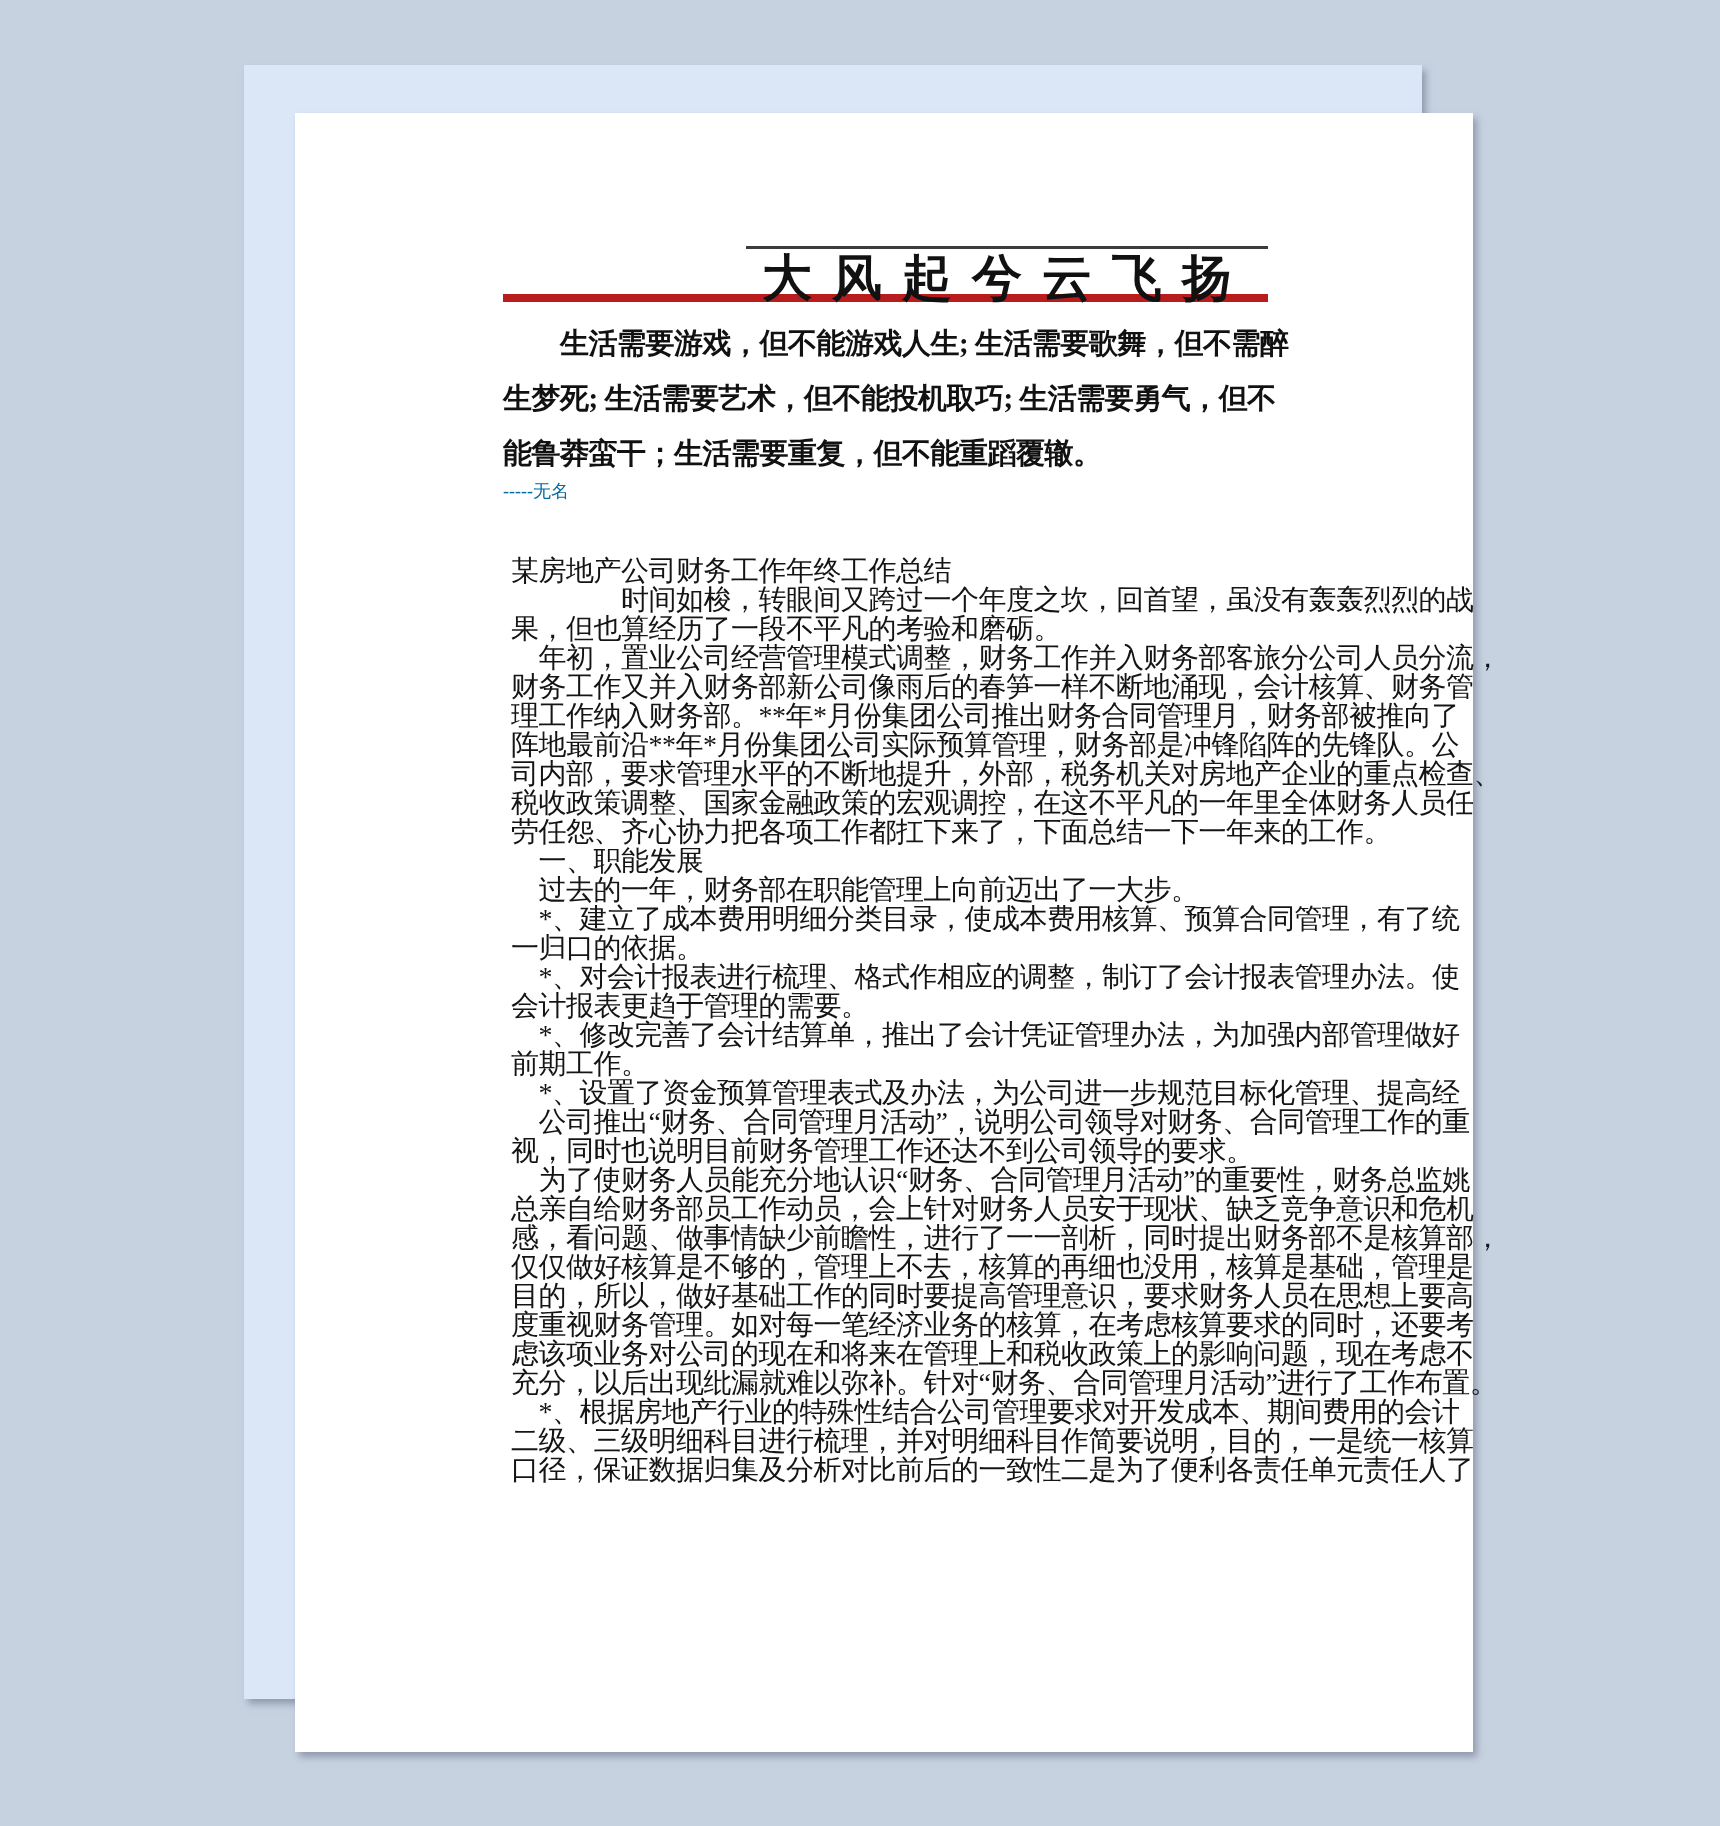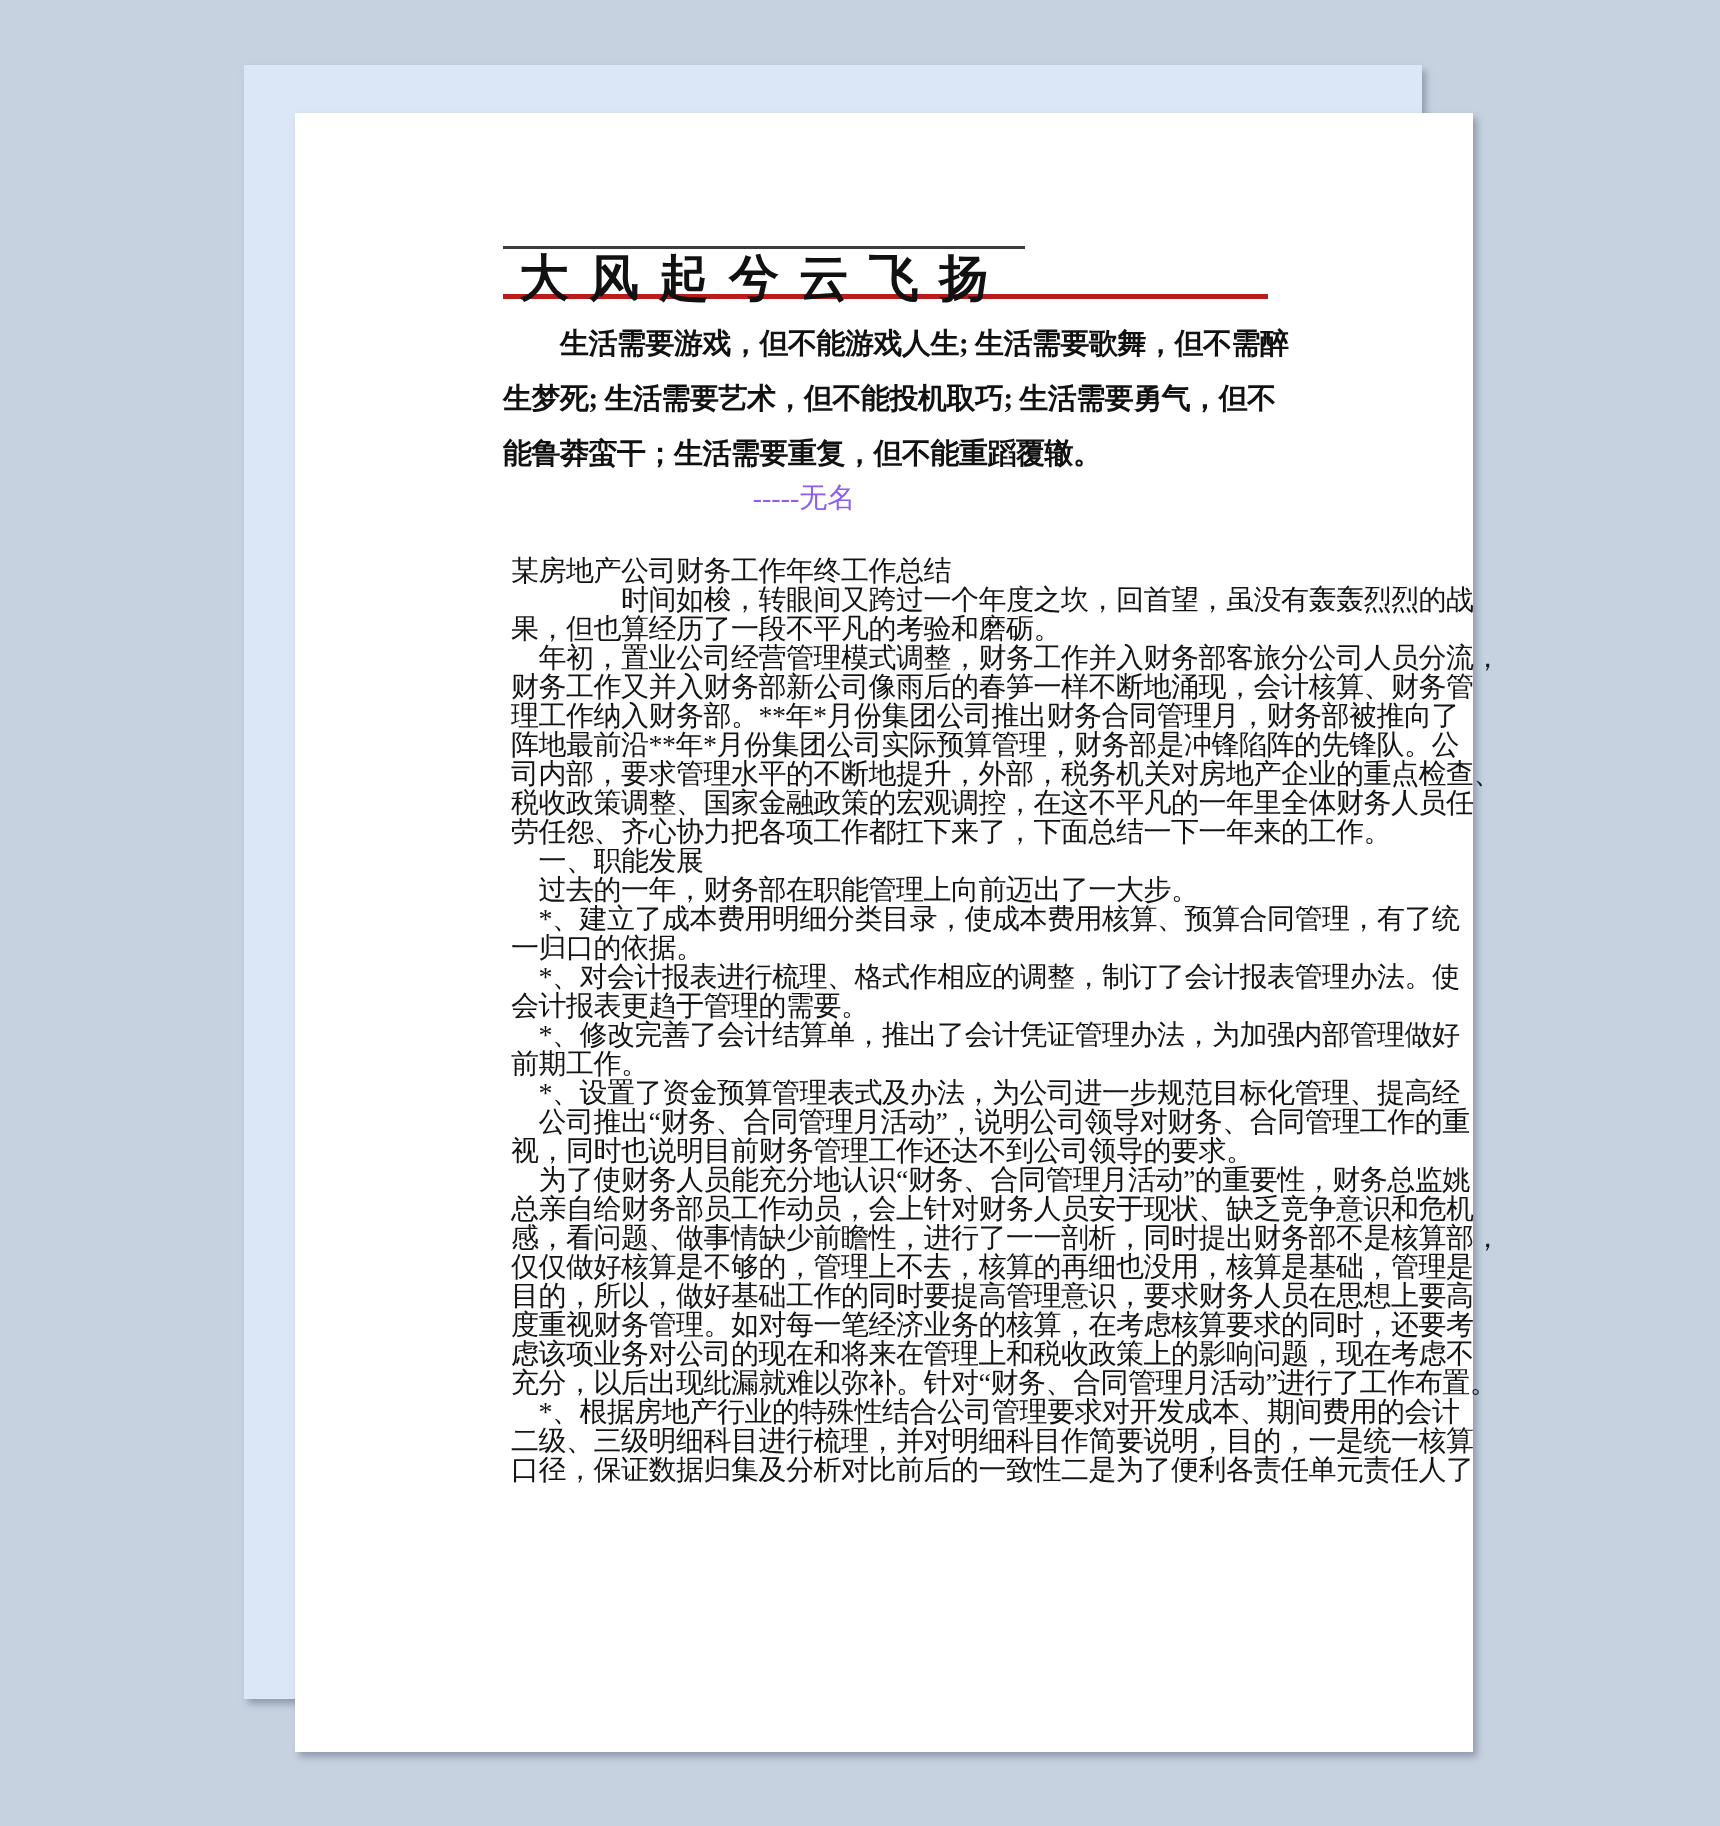--- a/index.html
+++ b/index.html
@@ -36,22 +36,22 @@
     background: #ffffff;
     box-shadow: 4px 5px 7px rgba(100, 112, 132, 0.55);
   }
   
   .title-wrap {
     position: absolute;
     left: 208px;
     top: 133px;
     width: 765px;
     height: 48px;
-    text-align: left;
-    border-bottom: 5px solid #b91c1c;
+    text-align: right;
+    border-bottom: 8px solid #b91c1c;
     overflow: visible;
   }
   .doc-title {
     display: inline-block;
     border-top: 3px solid #3c3c3c;
     padding: 2px 16px 0 16px;
     font-family: "DejaVu Serif", serif;
     font-weight: bold;
     font-size: 50px;
     line-height: 54px;
@@ -71,25 +71,25 @@
     letter-spacing: -0.5px;
   }
   .quote-line {
     white-space: pre;
   }
   .attribution {
     position: absolute;
     left: 208px;
     top: 366px;
     width: 765px;
-    text-align: center;
+    text-align: left;
     padding-right: 163px;
     box-sizing: border-box;
-    font-size: 28px;
-    color: #8b5cf6;
+    font-size: 18px;
+    color: #0369a1;
   }
   .body-text {
     position: absolute;
     left: 216px;
     top: 443px;
     width: 772px;
     font-size: 28px;
     line-height: 29px;
     color: #141414;
     letter-spacing: -0.5px;

